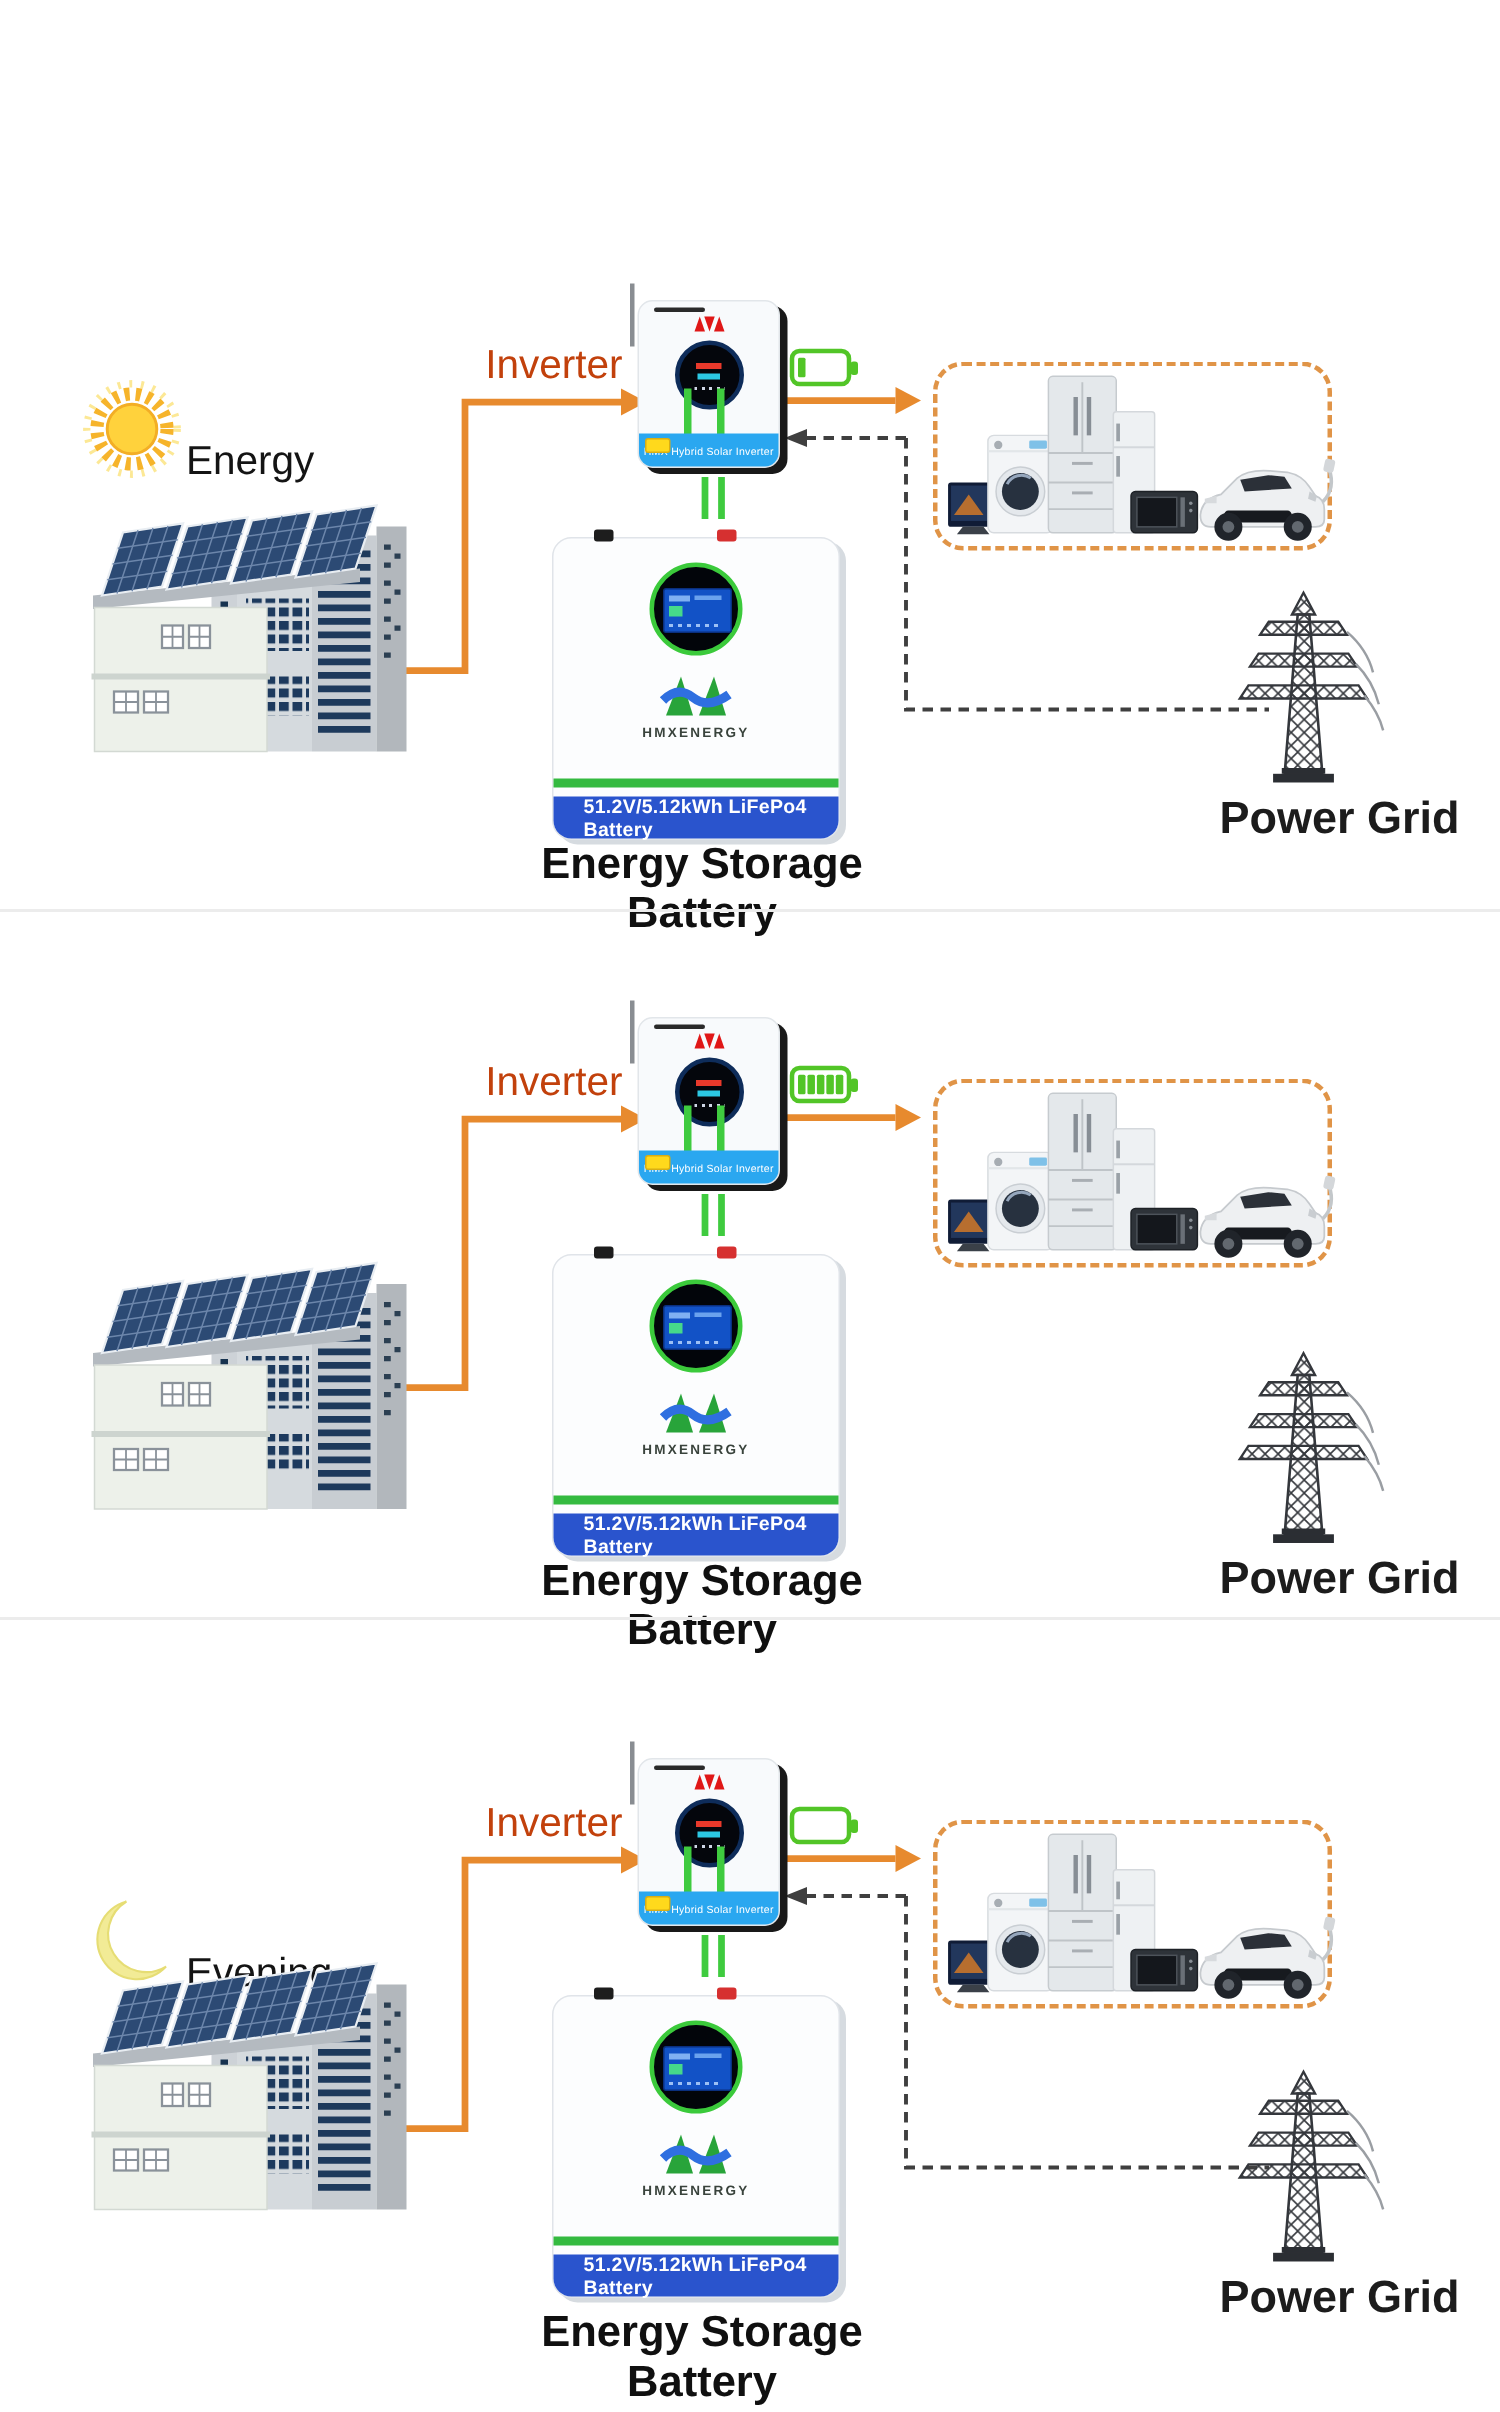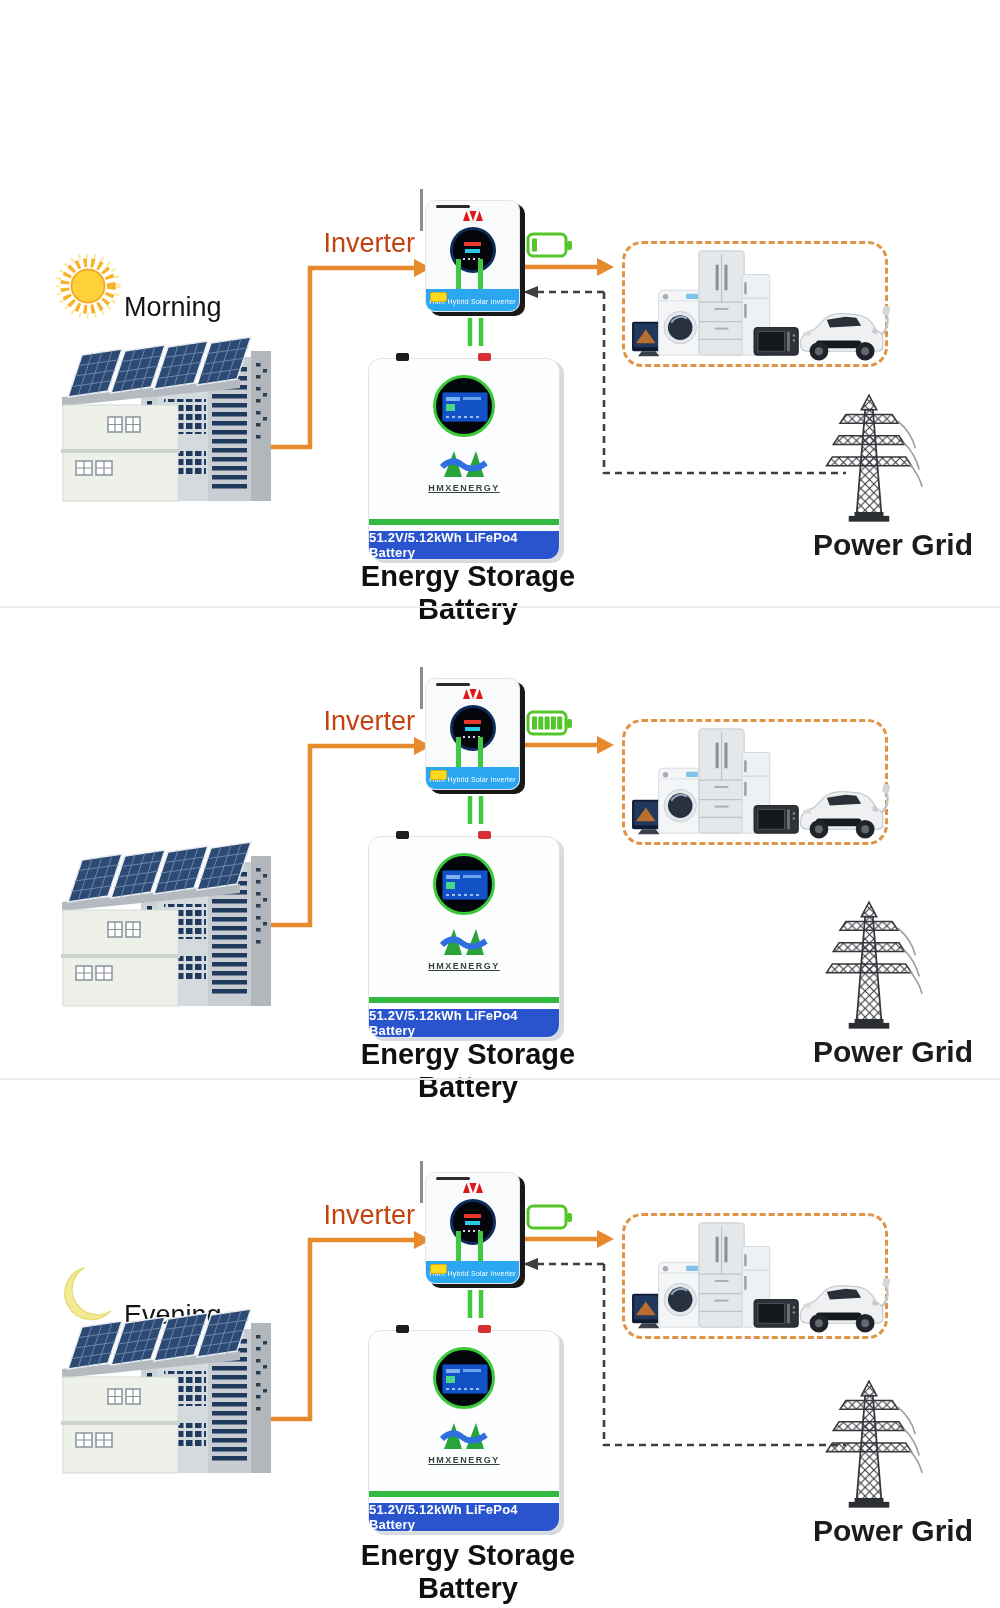--- a/index.html
+++ b/index.html
@@ -83,24 +83,24 @@
   .lcd{position:absolute;left:50%;margin-left:-22px;top:14px;width:44px;height:28px;background:#1252c6;
        border:1px solid #0a2f7e;border-radius:2px;}
   .lcd i{display:block;position:absolute;}
   .lcd .l1{left:3px;top:4px;width:14px;height:4px;background:#7fb0f2;}
   .lcd .l2{left:20px;top:4px;width:18px;height:3px;background:#6aa2ee;}
   .lcd .l3{left:3px;top:11px;width:9px;height:7px;background:#46d98a;}
   .lcd::after{content:"";position:absolute;left:3px;bottom:3px;width:36px;height:2px;
       background:repeating-linear-gradient(90deg,#9cc0f5 0 3px,transparent 3px 6px);}
   .bat-logo{position:absolute;left:50%;margin-left:-24px;top:88px;width:48px;height:32px;overflow:visible;}
   .brand-t{position:absolute;left:0;right:0;top:124px;text-align:center;font-size:9px;font-weight:700;
-           letter-spacing:1.5px;color:#39433c;text-decoration:underline;}
+           letter-spacing:1.5px;color:#39433c;}
   .bat-stripe{position:absolute;left:0;right:0;top:160px;height:6px;background:#34ba40;}
   .bat-band{position:absolute;left:0;right:0;top:172px;bottom:0;background:#2a54cd;border-radius:0 0 12px 12px;
-            display:flex;align-items:center;justify-content:center;}
+            display:flex;align-items:center;justify-content:center;padding-left:20px;}
   .bat-band span{color:#fff;font-size:13px;font-weight:700;letter-spacing:.2px;}
 
   .storage-caption{position:absolute;left:308px;top:430px;width:320px;text-align:center;font-size:29px;
                    font-weight:600;color:#101010;}
   .s3 .storage-caption{transform:translateY(7px);}
 </style>
 </head>
 <body>
 
 <svg width="0" height="0" style="position:absolute" aria-hidden="true">
@@ -285,21 +285,21 @@
         <polygon class="dfill" points="538,156 538,168 523,162"></polygon>
         <path class="dline" d="M604,162 L604,343 L846,343"></path>
       </g>
       <line class="gline" x1="470" y1="188" x2="470" y2="216"></line>
       <line class="gline" x1="481" y1="188" x2="481" y2="216"></line>
     </svg>
     <div class="time-group">
       <svg class="ticon" viewBox="0 0 74 74">
           <use href="#sun-morning"></use>
         </svg>
-      <div class="tlabel">Morning</div>
+      <div class="tlabel">Energy</div>
     </div>
     <svg class="buildings" viewBox="0 0 212 170">
         <use href="#buildings"></use>
       </svg>
     <div class="inv-caption">Inverter</div>
     <div class="inverter">
       <i class="inv-cable"></i>
       <i class="inv-vent"></i>
       <svg class="inv-logo" viewBox="0 0 20 12">
           <use href="#redm"></use>

